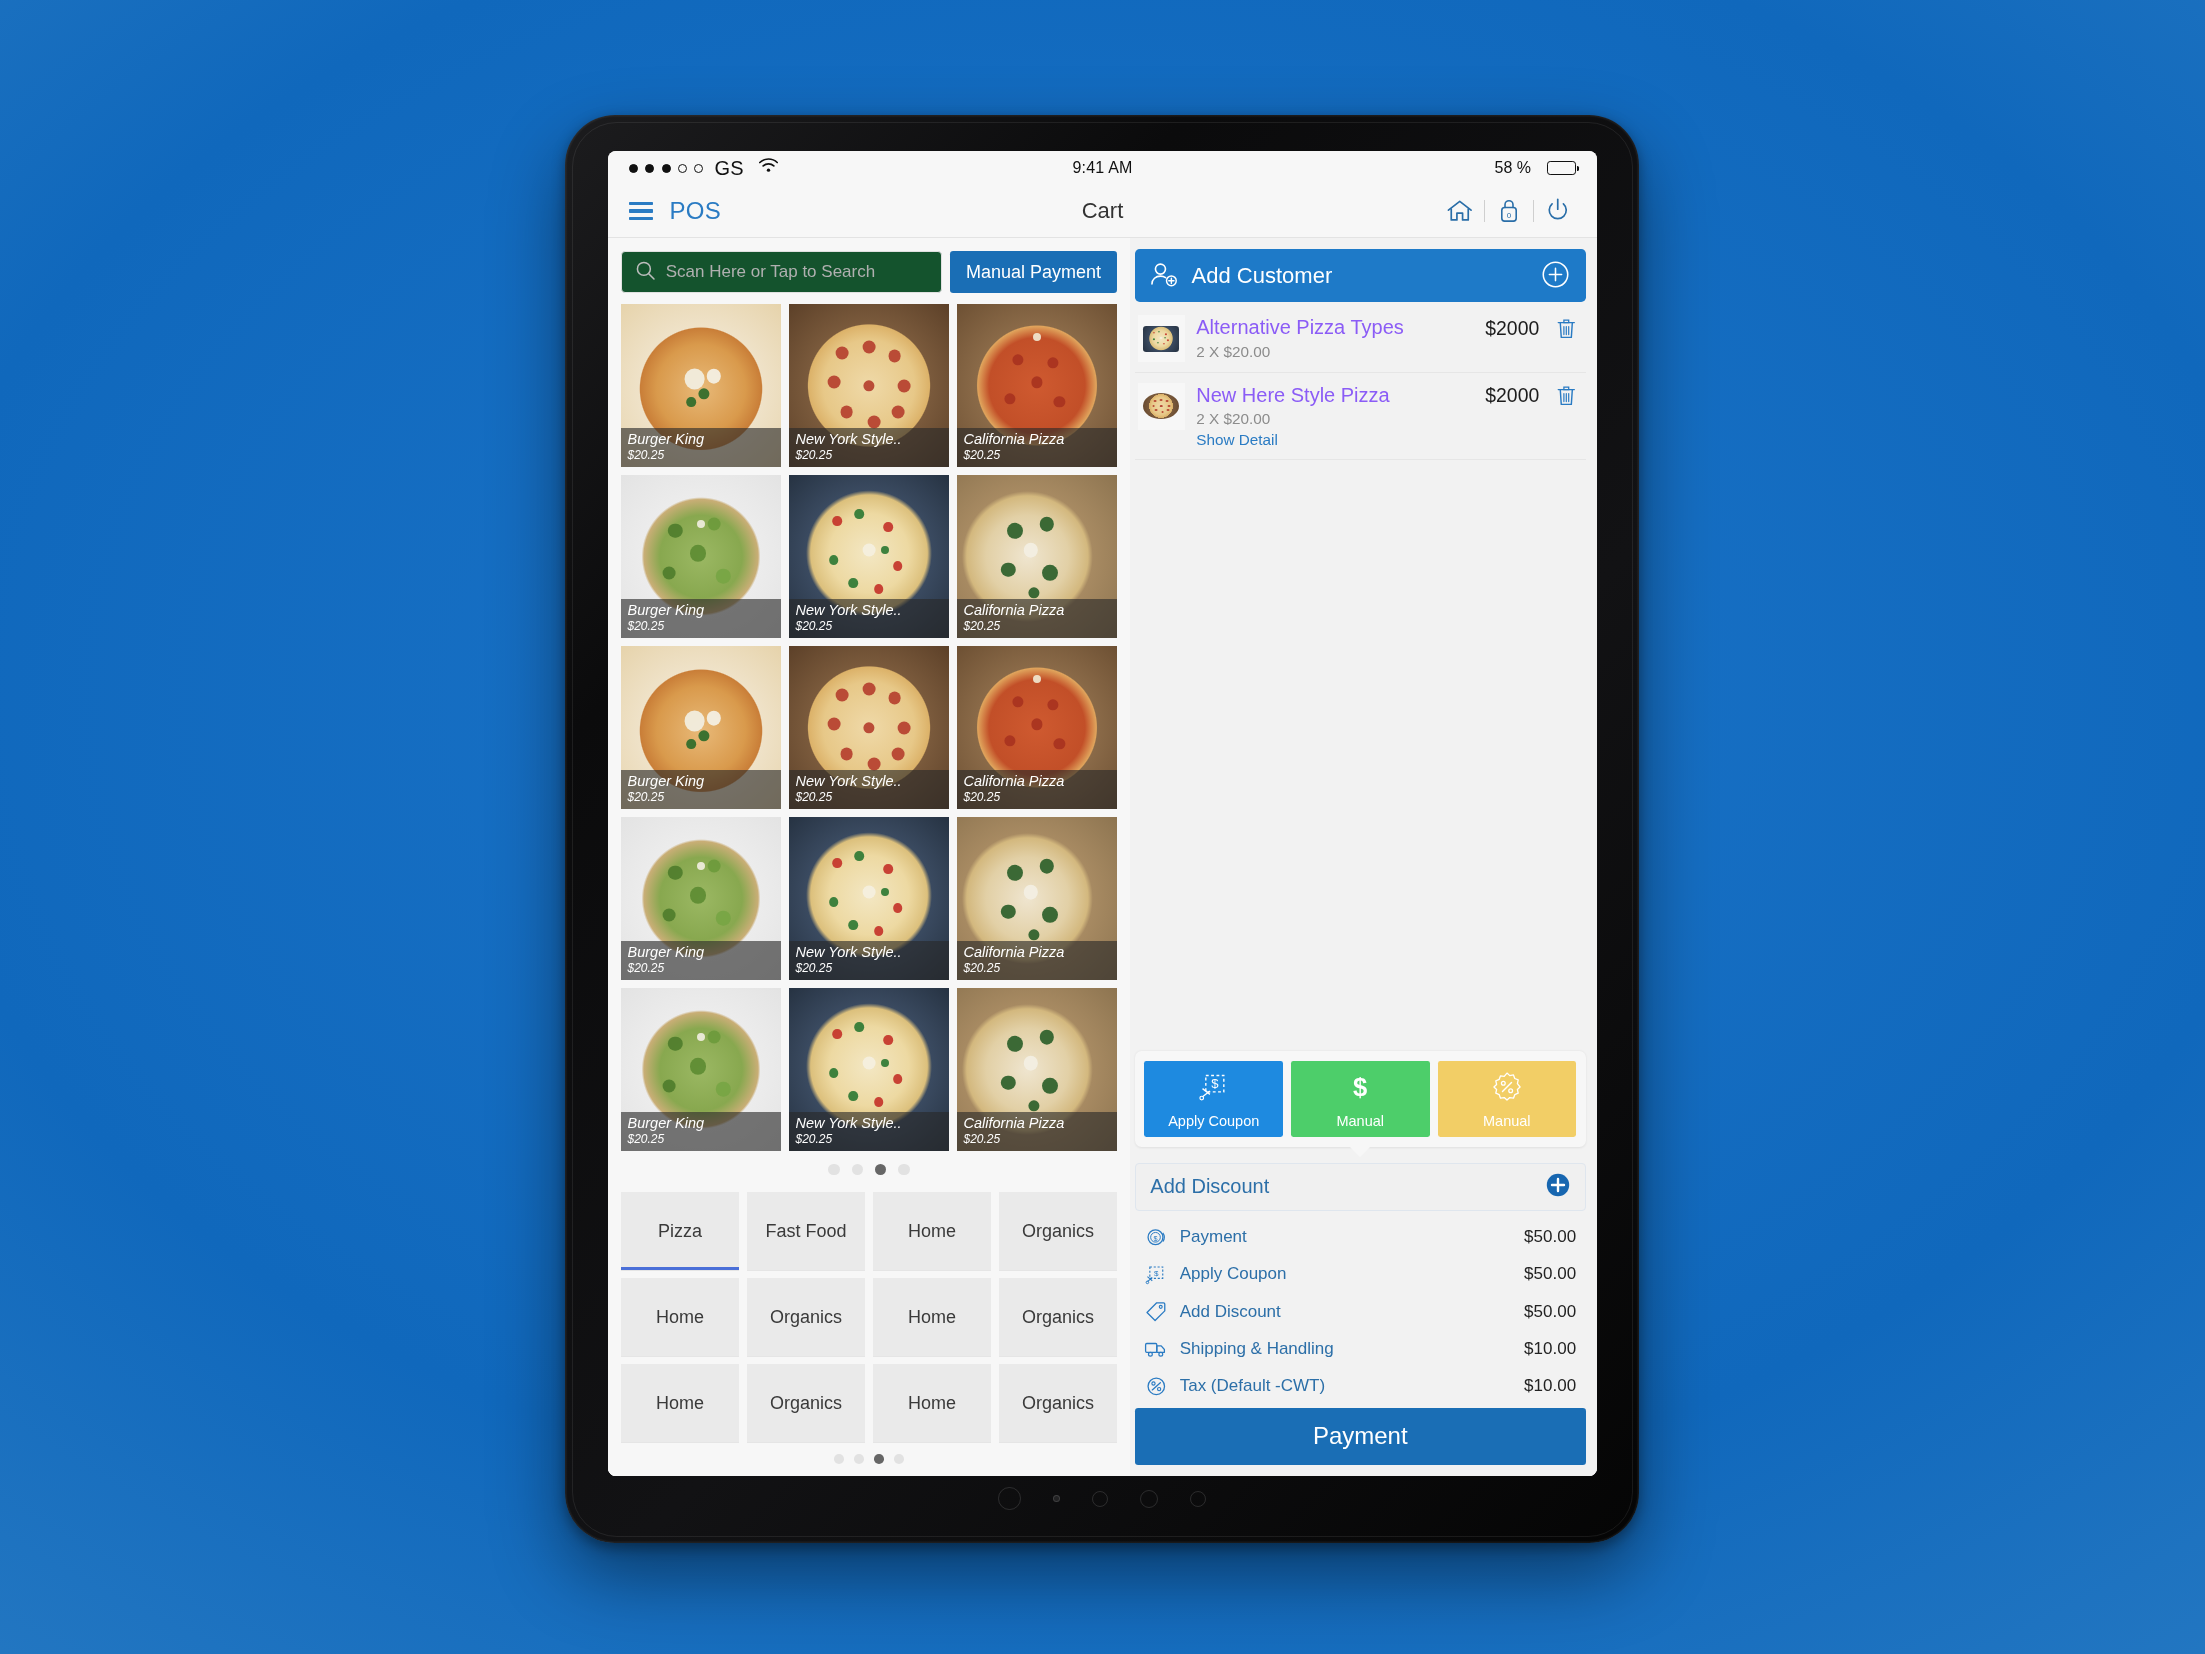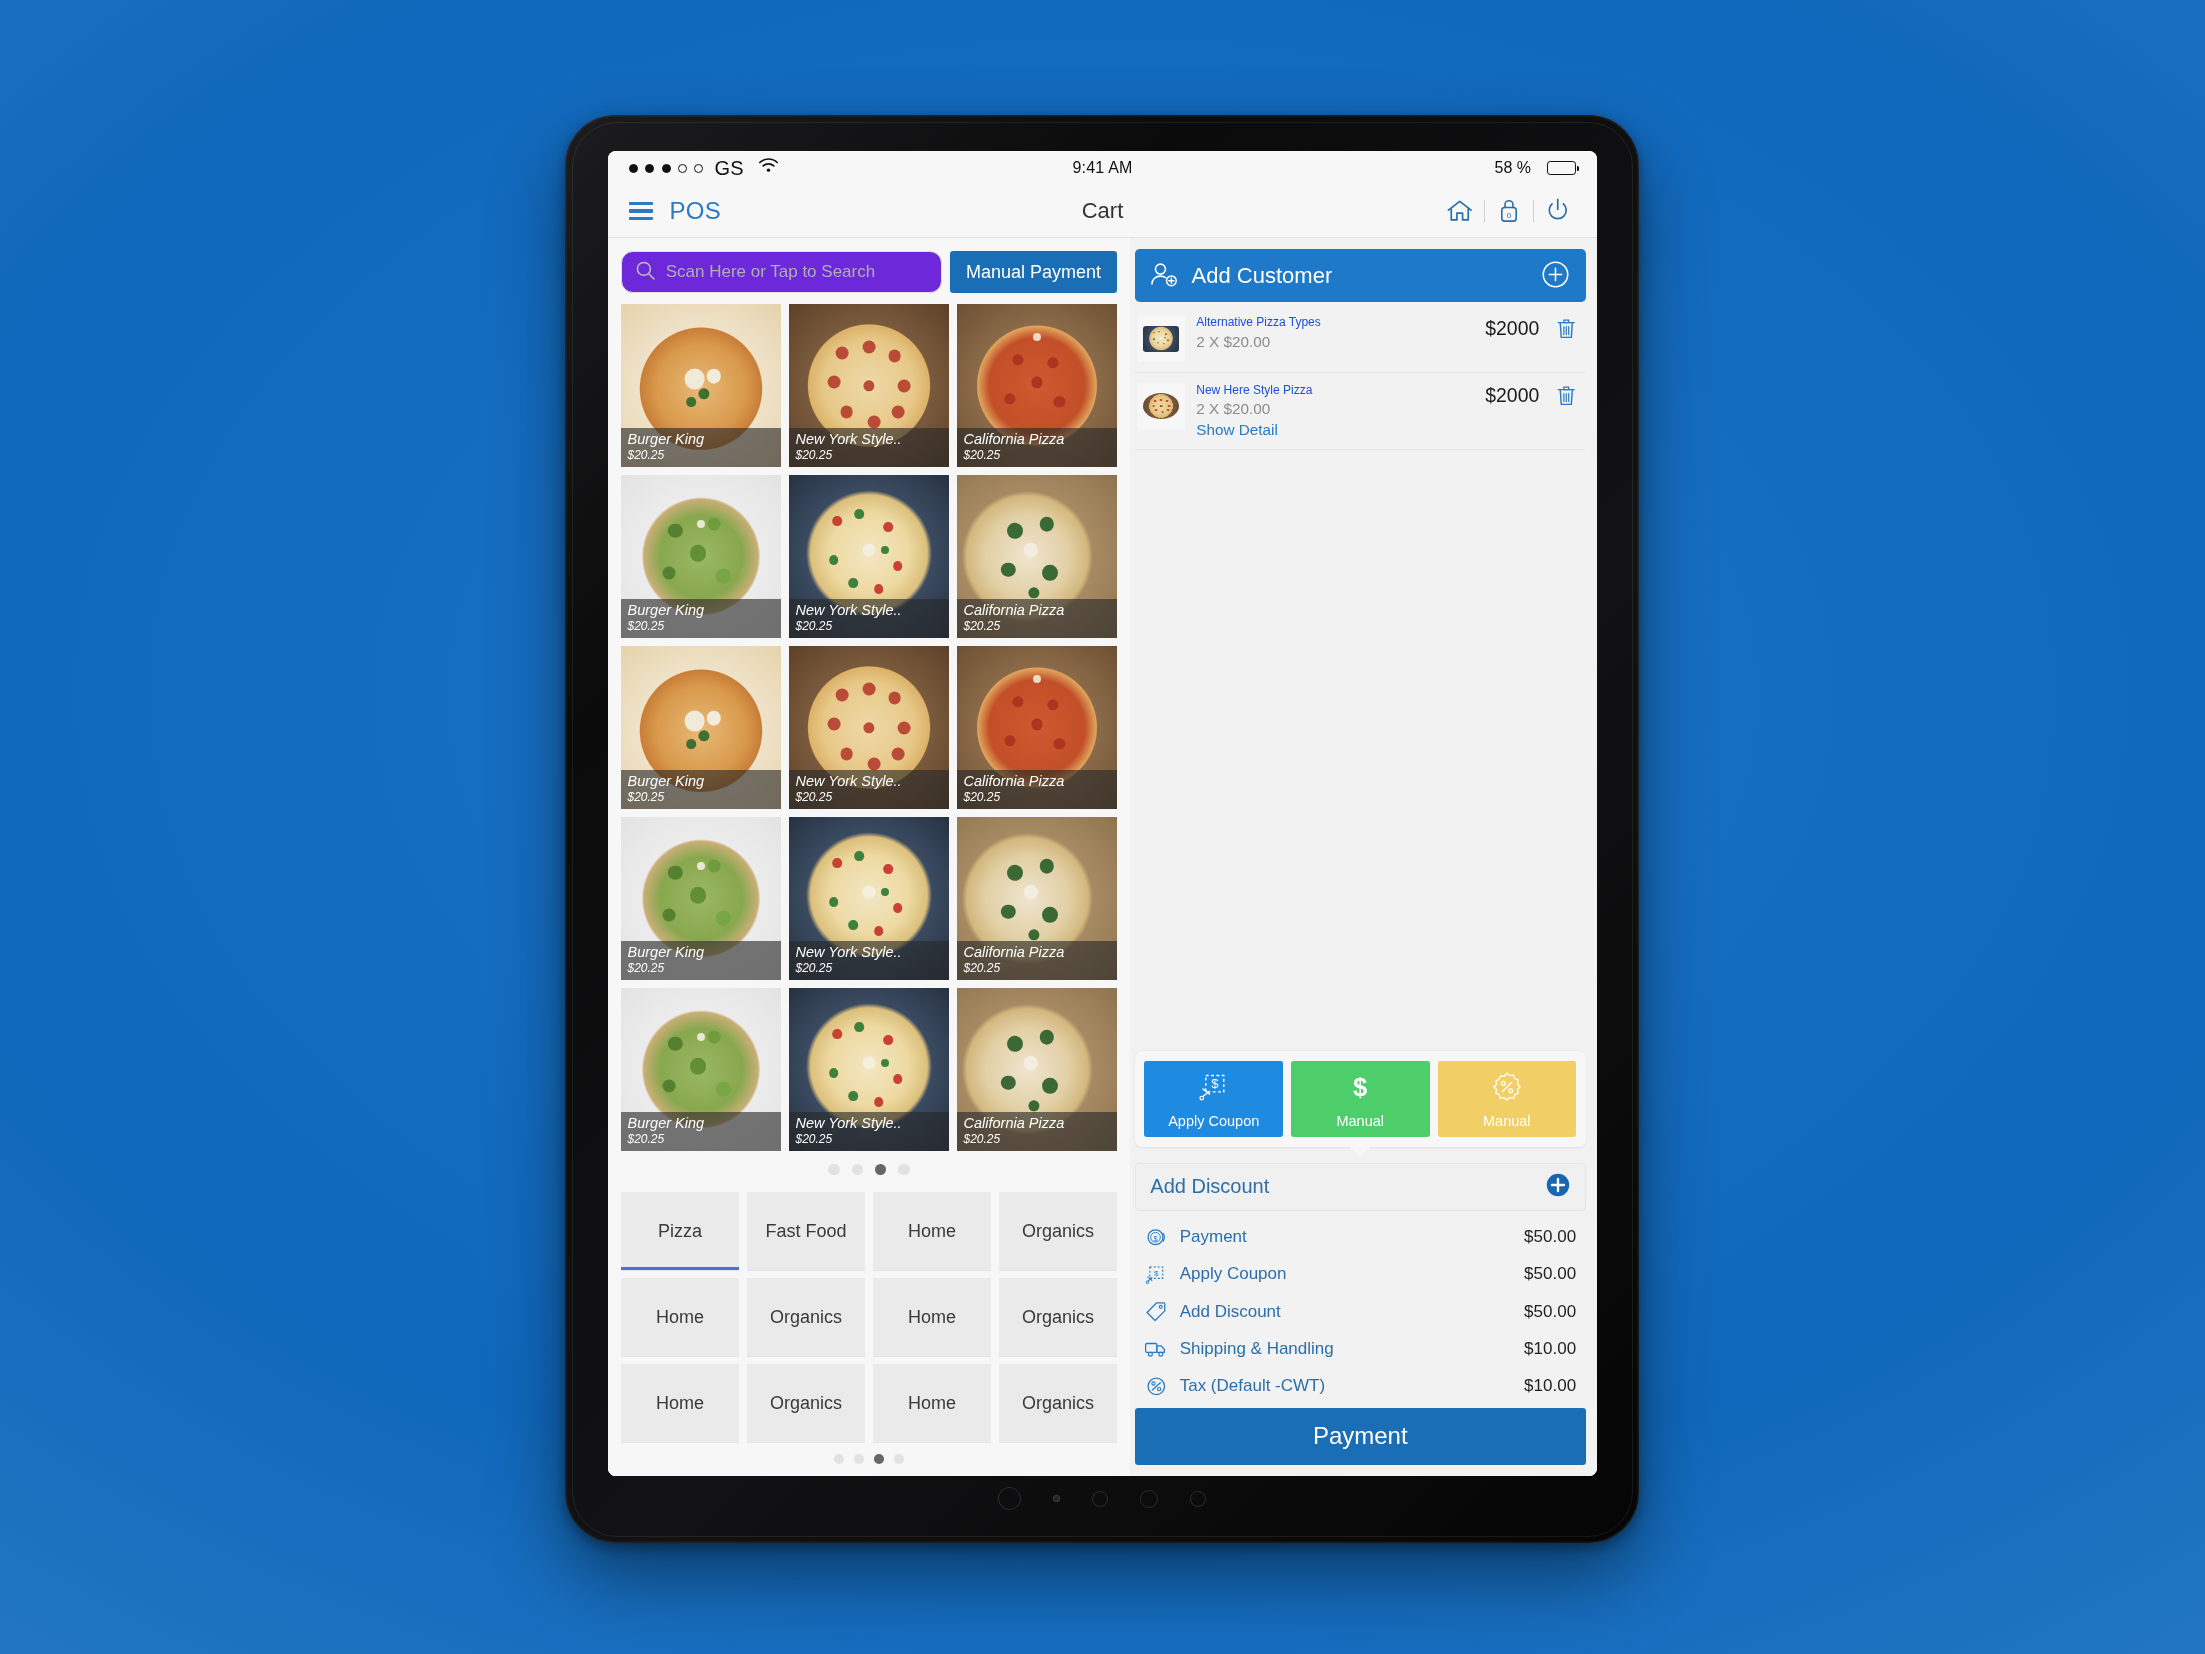--- a/index.html
+++ b/index.html
@@ -111,22 +111,22 @@
   #left-pane {
     width: 522px; flex: none;
     display: flex; flex-direction: column;
     background: #f7f7f7;
     min-height: 0;
   }
   #search-row {
     display: flex; gap: 8px; padding: 13px 13px 8px 13px; flex: none;
   }
   #search-box {
-    flex: 1; height: 42px; background: #6d28d9;
-    border: 0.8px solid #e0e0e0; border-radius: 12px;
+    flex: 1; height: 42px; background: #14532d;
+    border: 0.8px solid #e0e0e0; border-radius: 4px;
     display: flex; align-items: center; padding: 17px 13px; gap: 9.7px;
     cursor: text;
   }
   #search-ph { color: #b0b0b0; font-size: 17px; }
   #manual-pay-btn {
     height: 42px; background: #1a6eb5; color: #fff;
     border-radius: 3.2px; padding: 0 16px;
     display: flex; align-items: center; justify-content: center;
     font-size: 18px; cursor: pointer; white-space: nowrap;
   }
@@ -212,21 +212,21 @@
     border-bottom: 0.8px solid #e6e6e6;
     gap: 11.3px;
   }
   .ci-thumb {
     width: 47px; height: 47px; flex: none;
     background: #f7f7f7;
     display: flex; align-items: center; justify-content: center;
     font-size: 27.5px; line-height: 1;
   }
   .ci-mid { flex: 1; min-width: 0; }
-  .ci-name { font-size: 12px; color: #1d4ed8; line-height: 1.25; }
+  .ci-name { font-size: 20px; color: #8b5cf6; line-height: 1.25; }
   .ci-qty { font-size: 15.3px; color: #8c8c8c; margin-top: 2.4px; }
   .ci-detail { font-size: 15.3px; color: #2a7bc3; margin-top: 3.2px; cursor: pointer; }
   .ci-price { font-size: 19.4px; color: #1c1c1c; white-space: nowrap; padding-top: 1.6px; }
   .ci-del { width: 32px; flex: none; display: flex; justify-content: center; padding-top: 1.6px; cursor: pointer; }
 
   
   #actions-pop {
     flex: none; position: relative;
     background: #f7f7f7; border-radius: 6.5px;
     padding: 9.7px;

